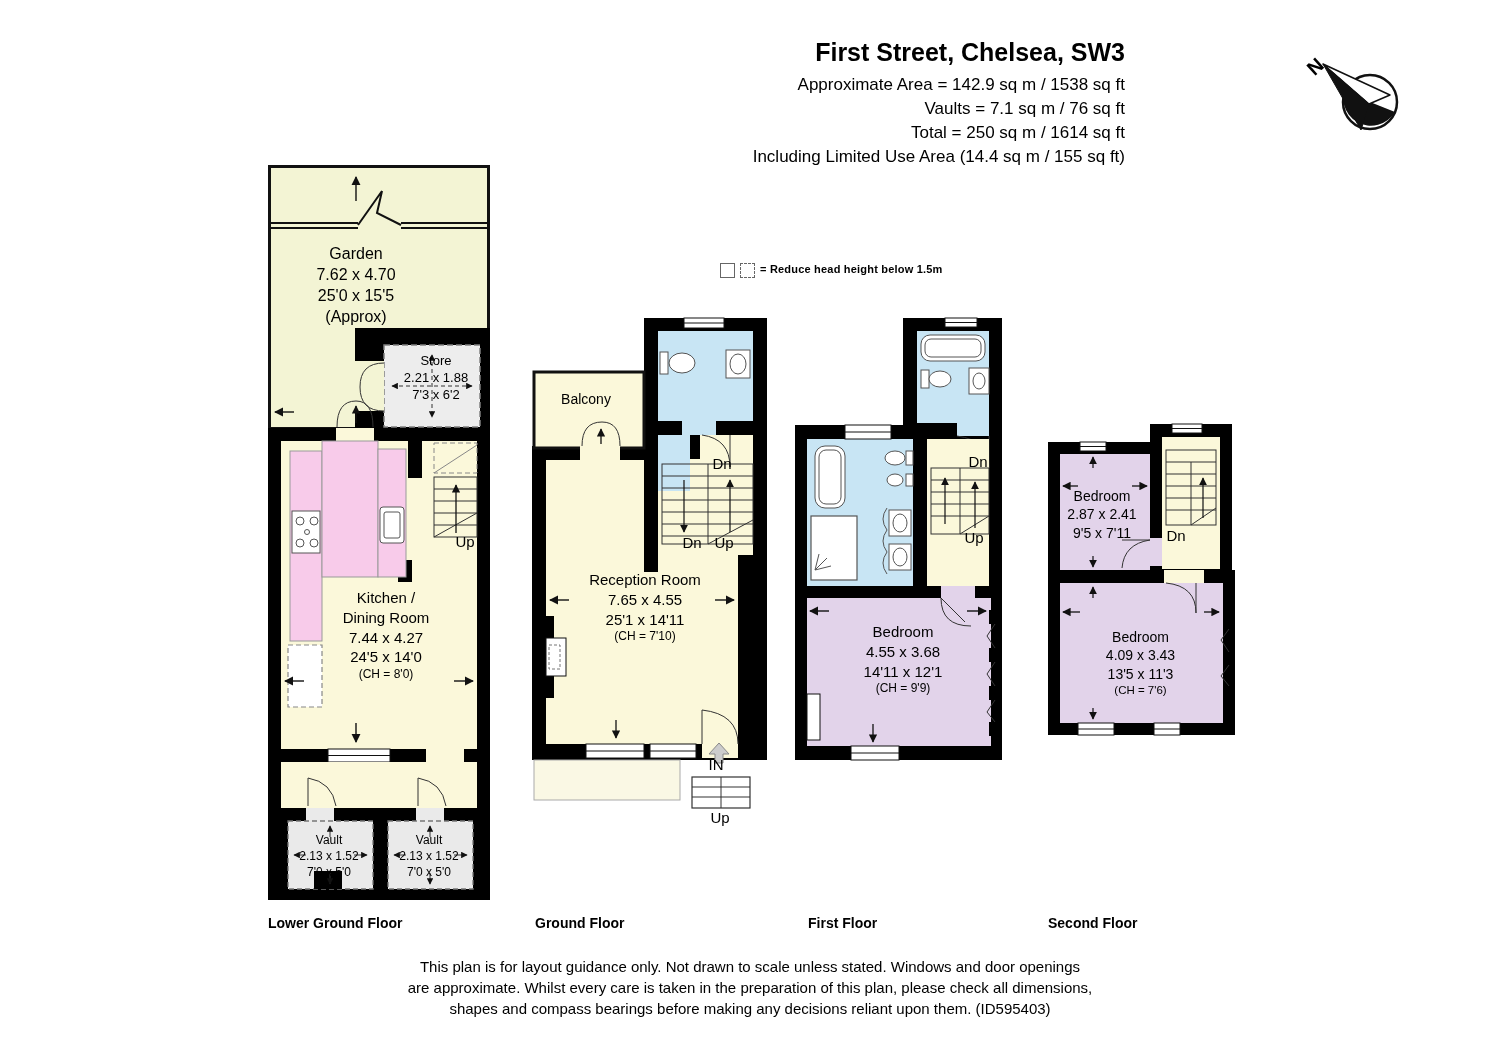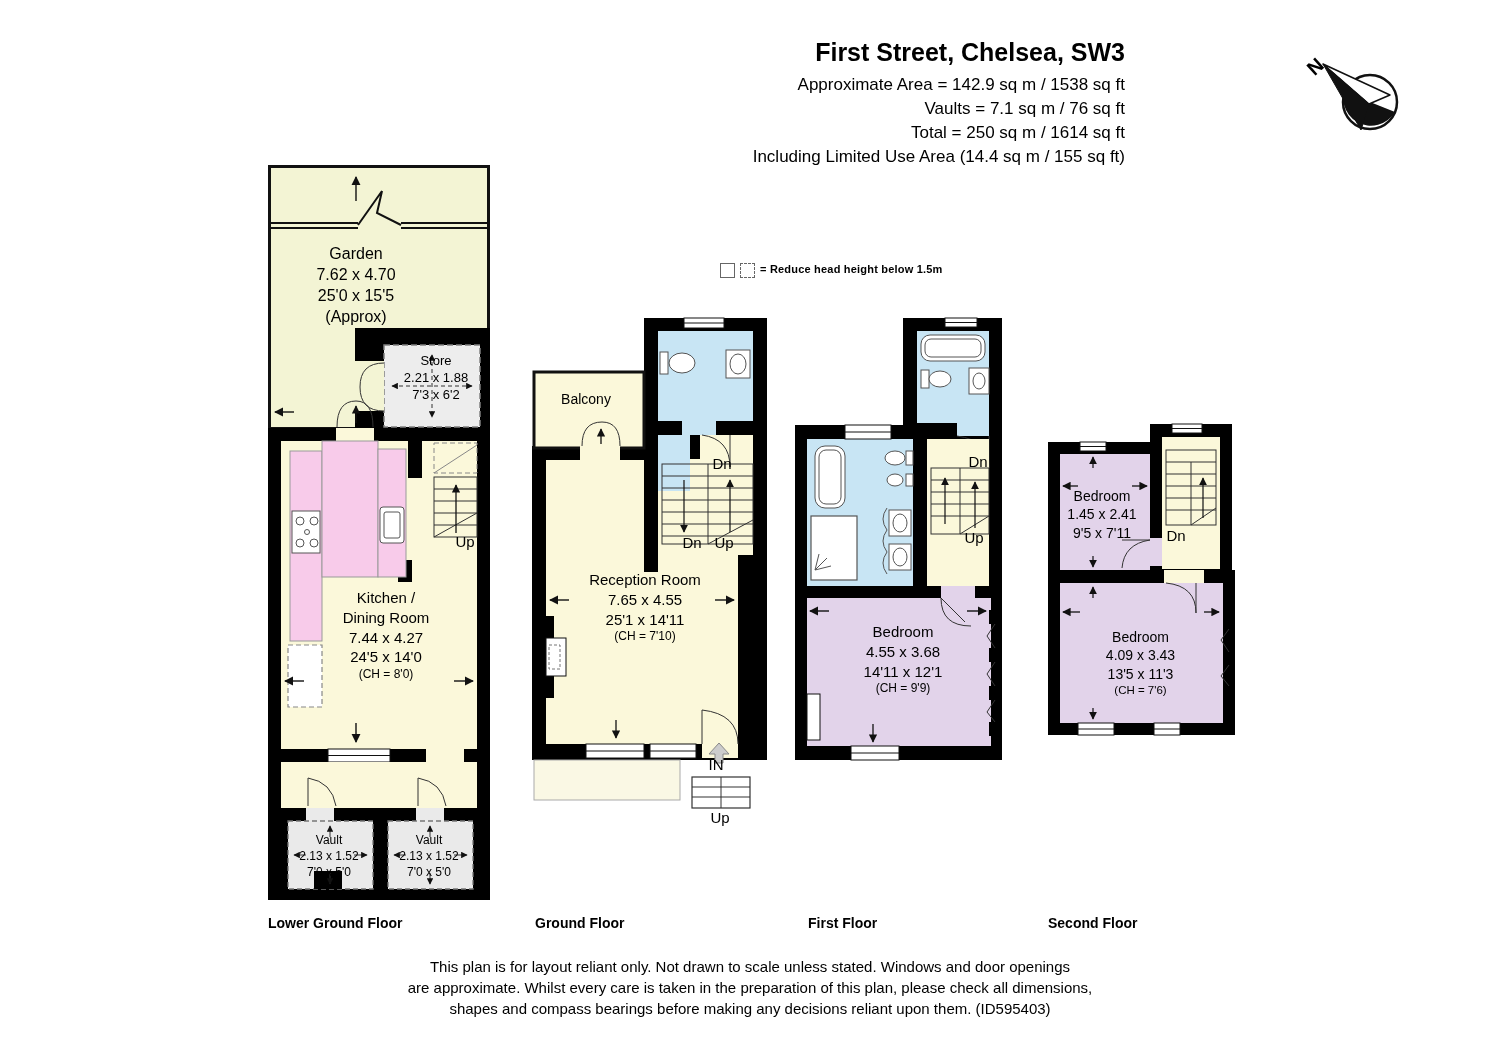--- a/index.html
+++ b/index.html
@@ -426,35 +426,35 @@
 
 <div class="lbl" style="left:813px;top:622px;width:180px;font-size:15px">
   <div>Bedroom</div>
   <div>4.55 x 3.68</div>
   <div>14'11 x 12'1</div>
   <div class="ch">(CH = 9'9)</div>
 </div>
 
 <div class="lbl" style="left:1046px;top:487px;width:112px;font-size:14px">
   <div>Bedroom</div>
-  <div>1.45 x 2.41</div>
+  <div>2.87 x 2.41</div>
   <div>9'5 x 7'11</div>
 </div>
 
 <div class="lbl" style="left:1158px;top:526px;width:36px;font-size:15px">Dn</div>
 
 <div class="lbl" style="left:1058px;top:628px;width:165px;font-size:14px">
   <div>Bedroom</div>
   <div>4.09 x 3.43</div>
   <div>13'5 x 11'3</div>
   <div class="ch" style="font-size:11.5px">(CH = 7'6)</div>
 </div>
 
 <div class="floorname" style="left:268px;top:915px">Lower Ground Floor</div>
 <div class="floorname" style="left:535px;top:915px">Ground Floor</div>
 <div class="floorname" style="left:808px;top:915px">First Floor</div>
 <div class="floorname" style="left:1048px;top:915px">Second Floor</div>
 
 <div class="footer">
-  <div>This plan is for layout reliant only. Not drawn to scale unless stated. Windows and door openings</div>
+  <div>This plan is for layout guidance only. Not drawn to scale unless stated. Windows and door openings</div>
   <div>are approximate. Whilst every care is taken in the preparation of this plan, please check all dimensions,</div>
   <div>shapes and compass bearings before making any decisions reliant upon them. (ID595403)</div>
 </div>
 
 </body></html>

